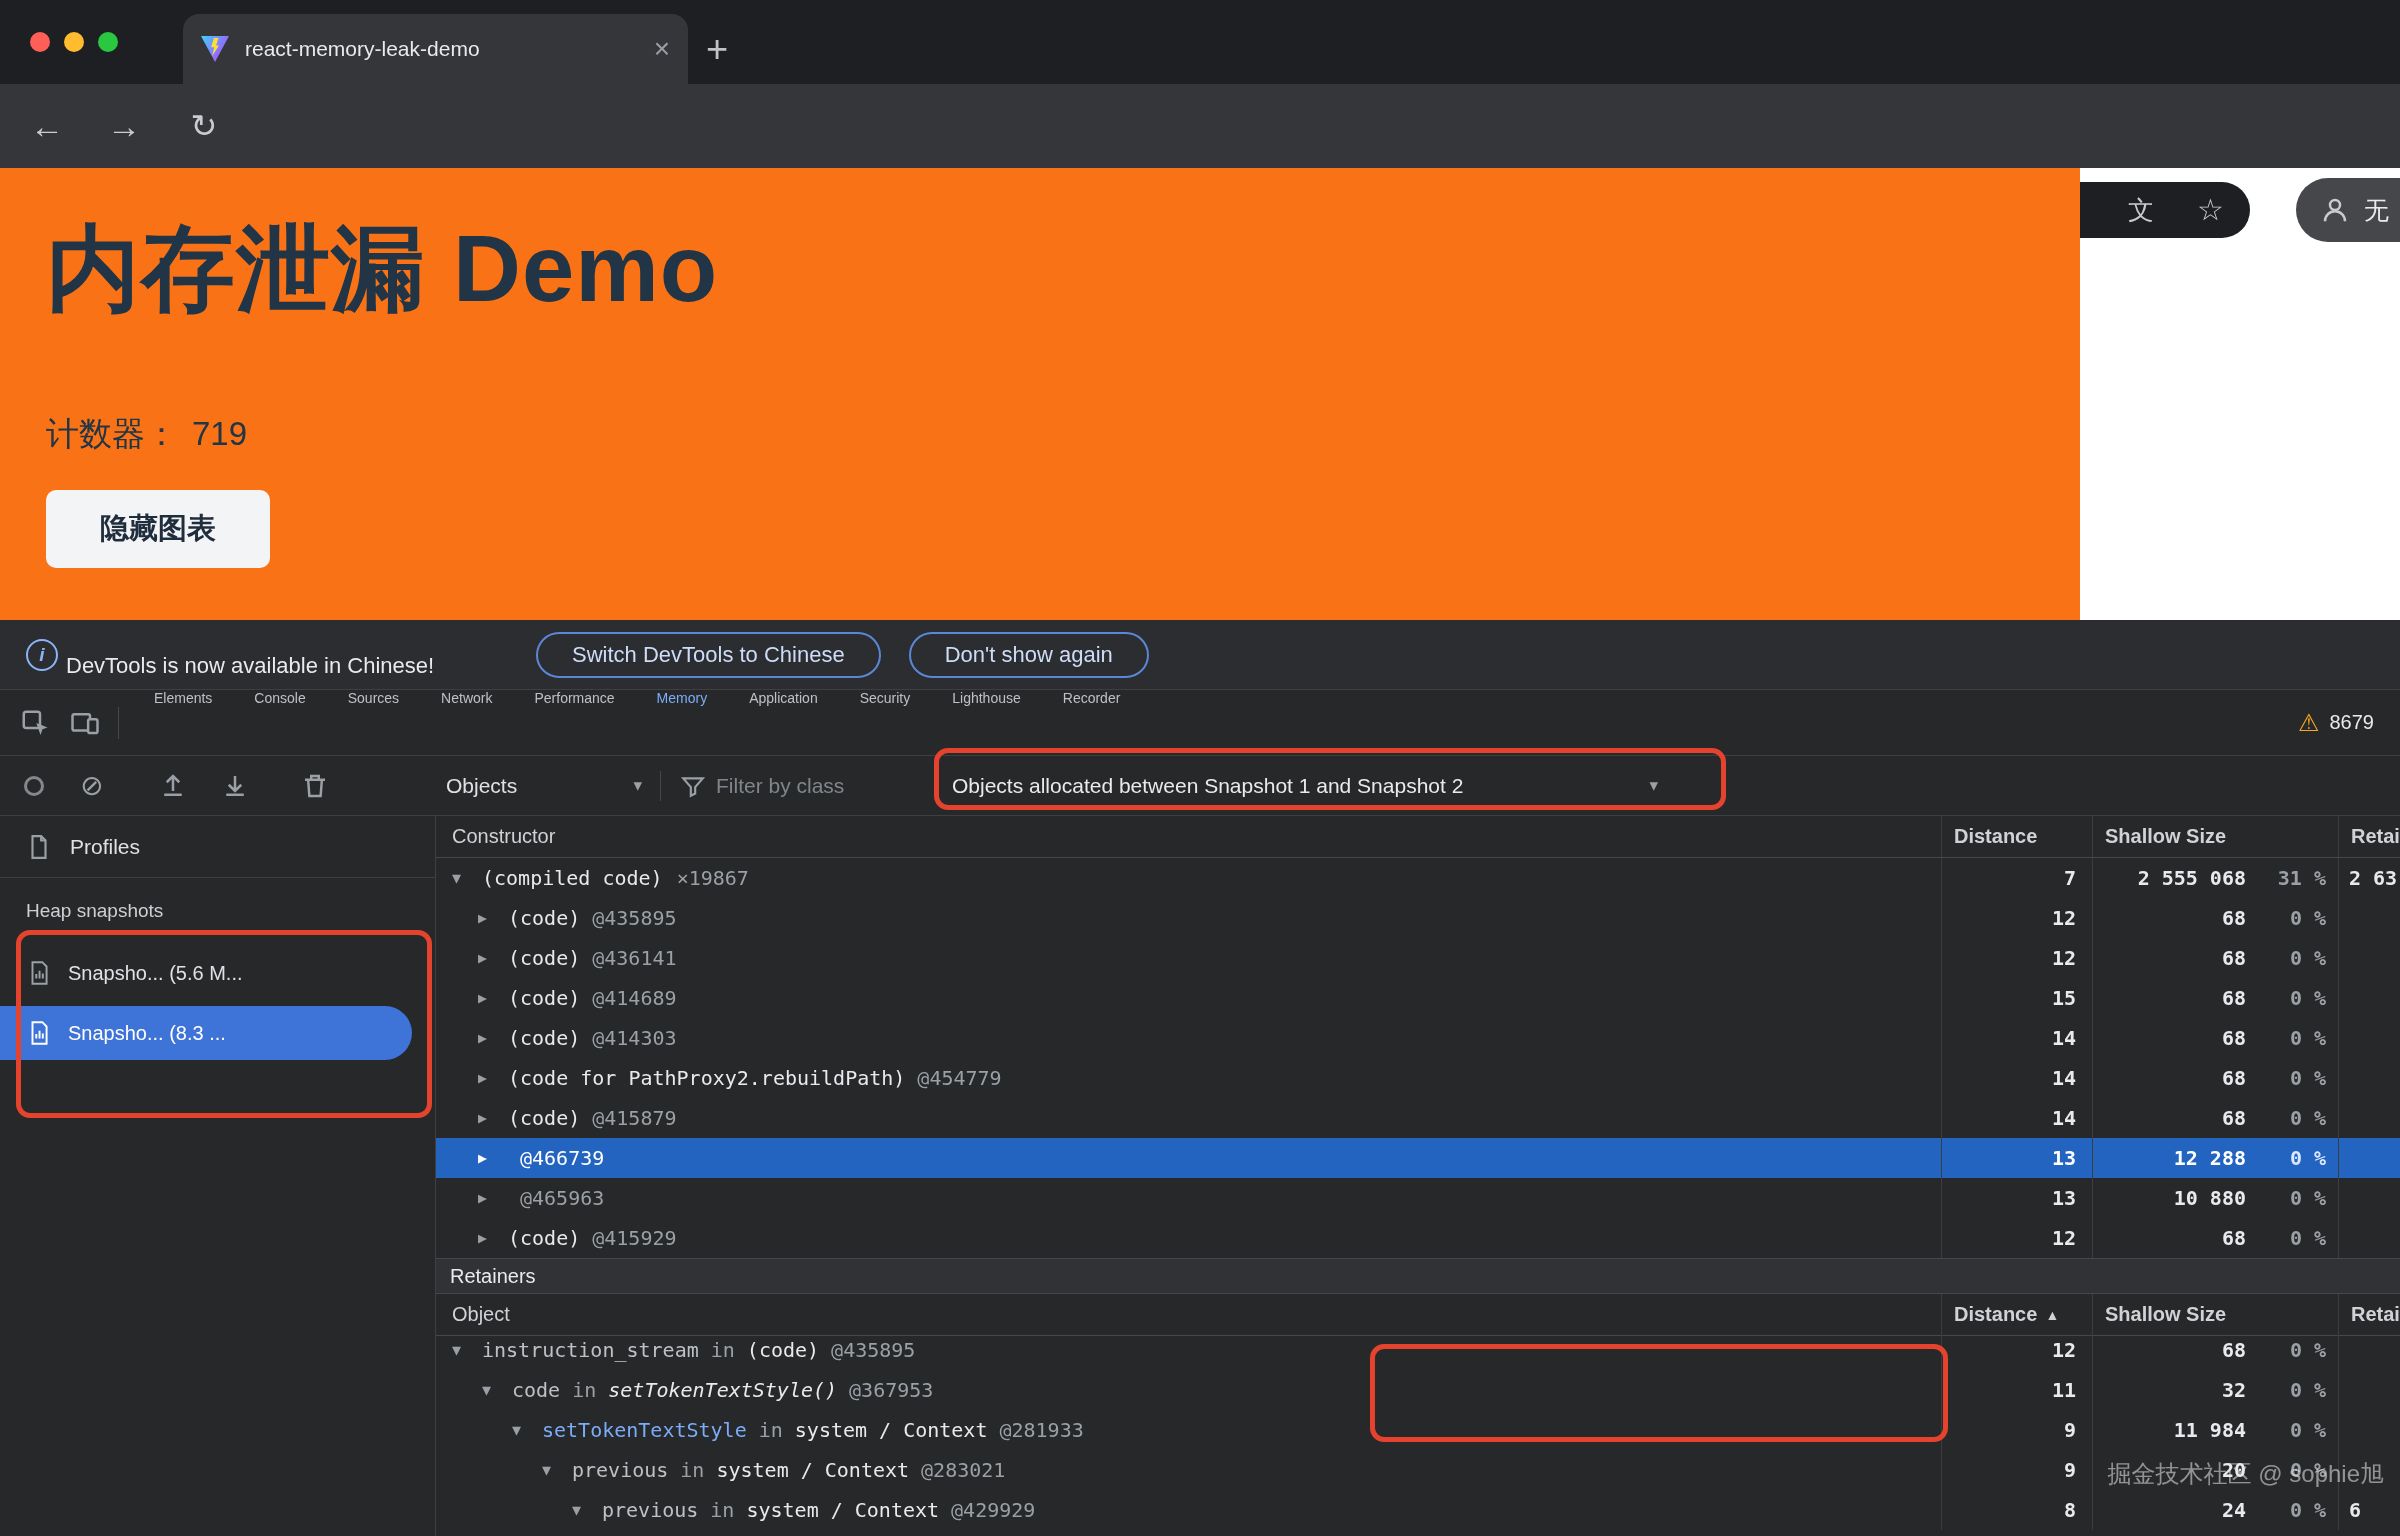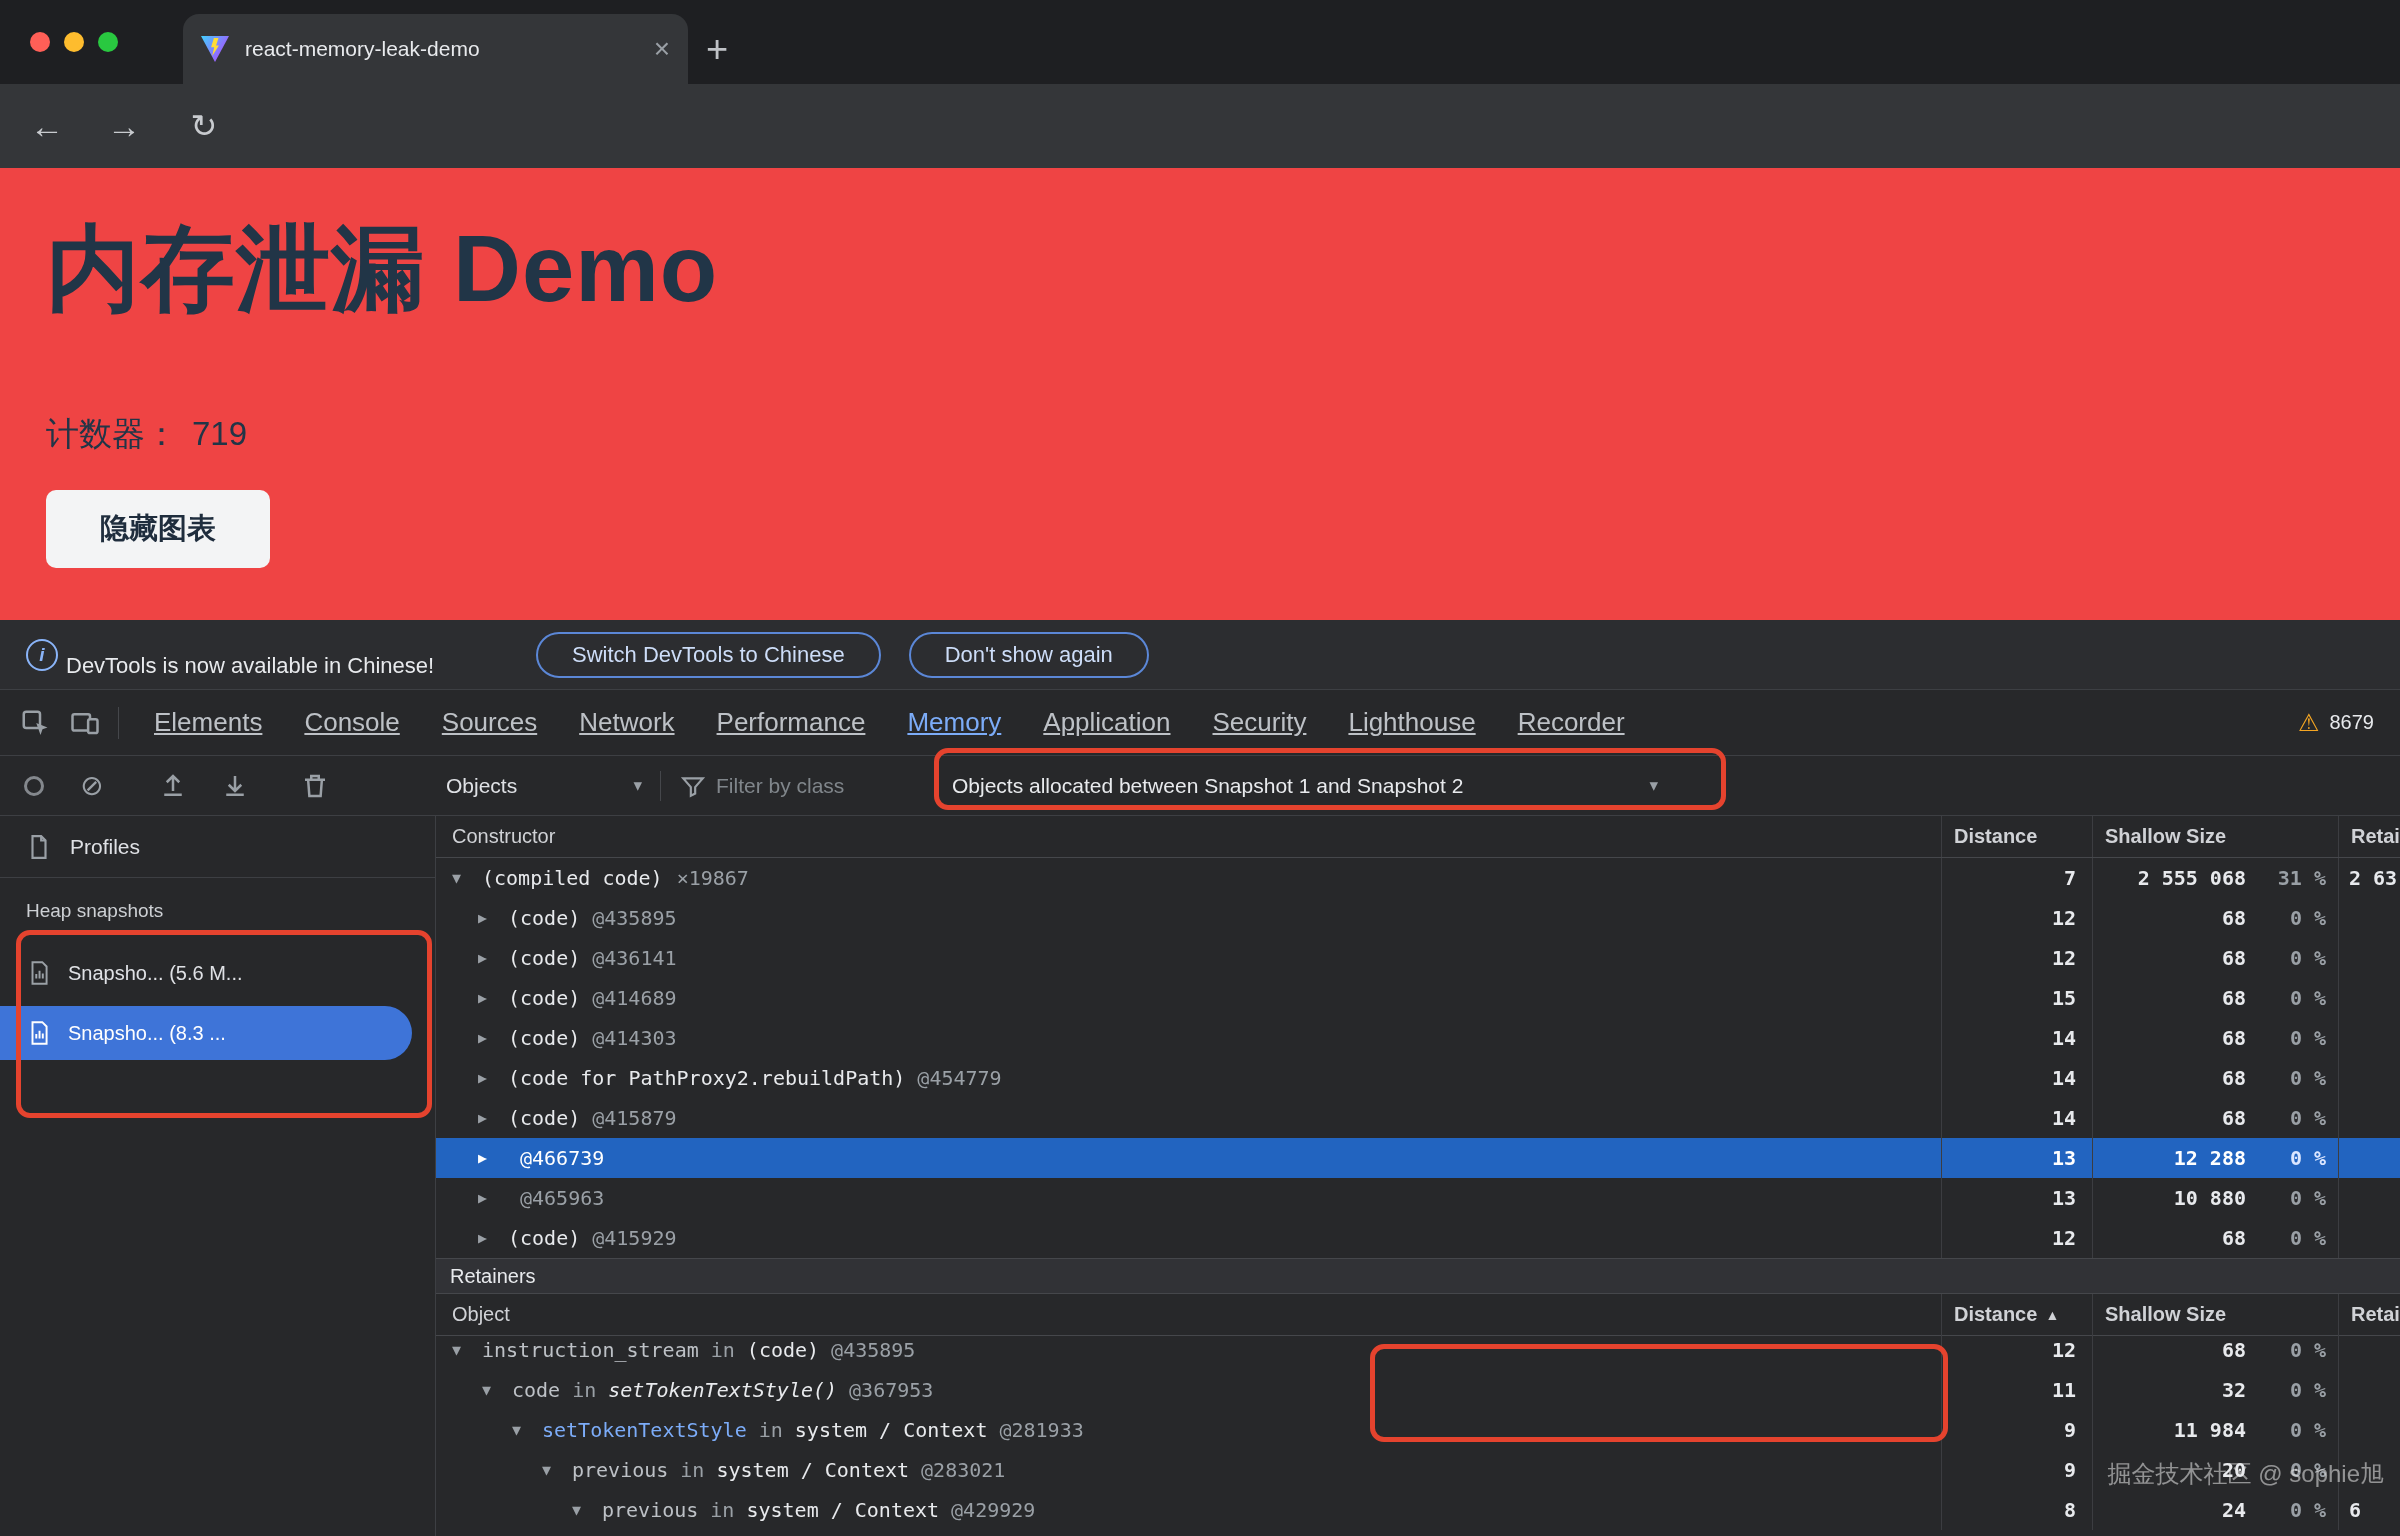--- a/index.html
+++ b/index.html
@@ -35,21 +35,21 @@
   .url { position:absolute; left:76px; top:0; line-height:56px; color:#e8eaed; font-size:25px; }
   .omni-right { position:absolute; top:0; height:56px; line-height:56px; color:#c8cbcf; }
   .translate { right:96px; font-size:26px; }
   .star { right:26px; font-size:30px; }
   .profile-chip { position:absolute; left:2296px; top:94px; height:64px; display:flex; align-items:center;
     gap:14px; background:#46474b; border-radius:32px; padding:0 24px; width:140px; overflow:hidden; }
   .profile-chip svg { flex:0 0 30px; }
   .profile-chip span { color:#e8eaed; font-size:25px; white-space:nowrap; }
 
   
-  .page { position:absolute; left:0; top:168px; width:2400px; height:452px; background:#ef4444; }
+  .page { position:absolute; left:0; top:168px; width:2080px; height:452px; background:#f97316; }
   .page h1 { position:absolute; left:46px; top:38px; font-size:94px; font-weight:800; color:#213547;
     letter-spacing:1px; }
   .counter { position:absolute; left:46px; top:244px; font-size:33px; color:#213547; }
   .counter .val { margin-left:14px; }
   .toggle-btn { position:absolute; left:46px; top:322px; width:224px; height:78px; background:#f3f4f5;
     border:none; border-radius:10px; font-size:29px; font-weight:600; color:#1f2d3d;
     font-family:inherit; }
 
   
   .devtools { position:absolute; left:0; top:620px; width:2400px; height:916px; background:#27282a;
@@ -62,22 +62,22 @@
   .dt-banner-msg { position:absolute; left:66px; top:11px; line-height:70px; font-size:22px; color:#e8eaed; }
   .banner-actions { position:absolute; left:536px; top:12px; height:46px; display:flex; gap:28px; }
   .banner-btn { height:46px; border-radius:23px; border:2px solid #5b87d7; background:transparent;
     color:#cdddf8; font-size:22px; padding:0 34px; font-family:inherit; white-space:nowrap; }
 
   .dt-tabbar { position:absolute; left:0; top:70px; width:2400px; height:66px;
     border-bottom:1px solid #3d3f43; display:flex; align-items:center; }
   .dt-tool-ic { width:30px; height:30px; margin-left:20px; color:#9aa0a6; flex:0 0 30px; }
   .dt-sep { width:1px; height:32px; background:#45474b; margin:0 14px 0 18px; }
   .dt-tabs { display:flex; height:100%; align-items:center; }
-  .dt-tab { padding:0 21px; height:100%; display:flex; align-items:center; gap:10px; color:#bdc1c6;
-    font-size:26px; white-space:nowrap;text-decoration:underline; }
+  .dt-tab { padding:0 21px; height:100%; display:flex; align-items:flex-start; gap:10px; color:#bdc1c6;
+    font-size:14px; white-space:nowrap; }
   .dt-tab.active { color:#7cacf8; }
   .tab-flask { width:24px; height:24px; color:#bdc1c6; }
   .issue-badge { margin-left:auto; margin-right:26px; display:flex; align-items:center; gap:10px; }
   .issue-badge .w { color:#f5a623; font-size:24px; }
   .issue-badge .c { color:#e8eaed; font-size:20px; }
 
   .dt-toolbar { position:absolute; left:0; top:136px; width:2400px; height:60px;
     border-bottom:1px solid #3d3f43; }
   .tb { position:absolute; top:50%; transform:translateY(-50%); color:#9aa0a6; }
   .rec { left:24px; width:20px; height:20px; border-radius:50%; border:3.5px solid #84888d; }

